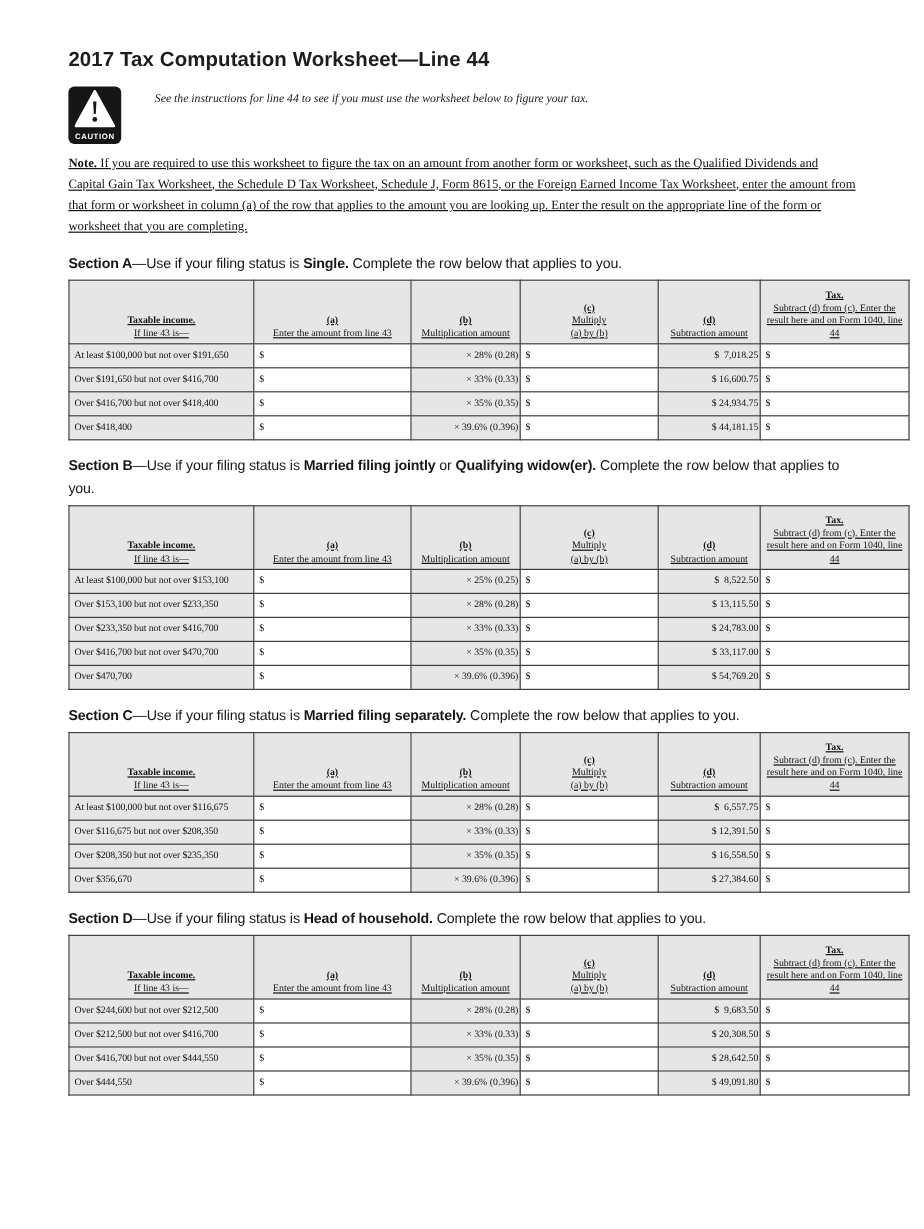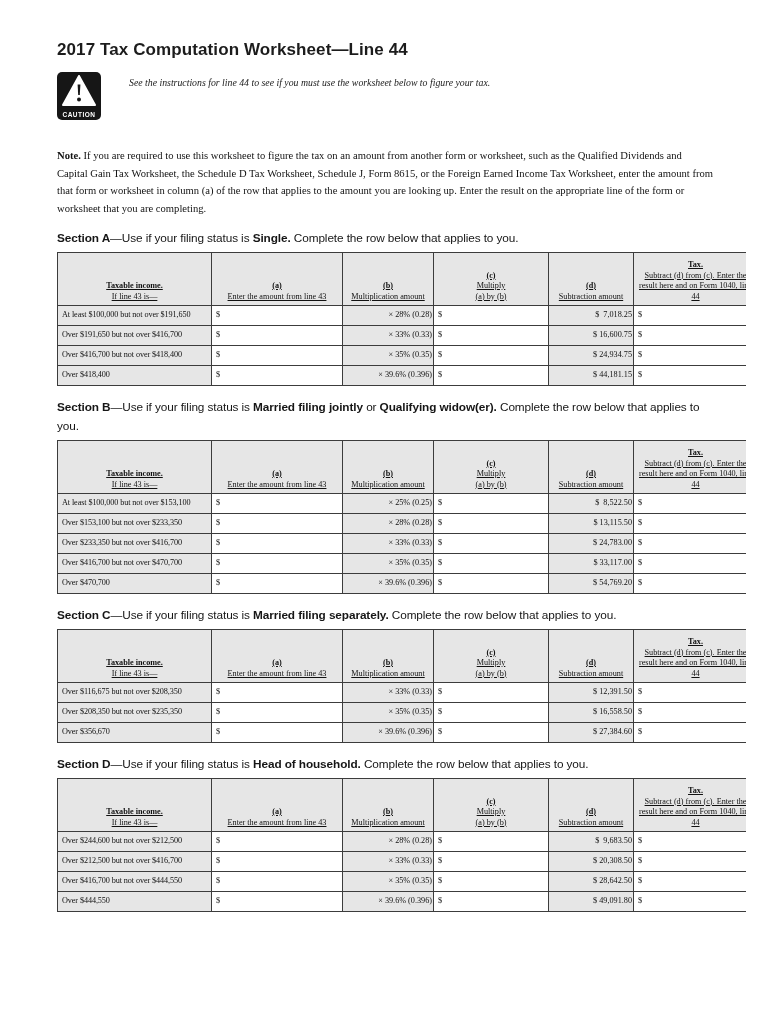--- a/index.html
+++ b/index.html
@@ -1,30 +1,30 @@
 <!DOCTYPE html>
 <html><head>
 <meta charset="utf-8">
 <style>
   html,body{margin:0;padding:0;background:#ffffff;}
   .sheet{position:relative;width:746px;height:1024px;background:#ffffff;overflow:hidden;
-         font-family:"Liberation Serif",serif;color:#111;}
+         font-family:"Liberation Serif",serif;color:#111;padding-left:16px;}
   .content{position:absolute;left:57px;top:40px;width:658px;}
 
   .title{font-family:"Liberation Sans",sans-serif;font-size:17px;font-weight:bold;
          color:#1c1c1c;margin:0 0 12px 0;letter-spacing:.1px;}
 
   .caution-row{display:flex;align-items:flex-start;}
   .caution-box{position:relative;width:44px;height:48px;background:#161616;border-radius:5px;flex:0 0 auto;}
   .caution-box svg{display:block;margin:3px auto 0;}
   .caution-label{position:absolute;left:0;right:0;bottom:2px;text-align:center;color:#fff;
                  font-family:"Liberation Sans",sans-serif;font-size:6.5px;font-weight:bold;letter-spacing:.5px;}
   .caution-note{font-style:italic;font-size:9.8px;margin:5px 0 0 28px;color:#1a1a1a;}
 
-  .note{font-size:10.6px;line-height:17.5px;margin:27px 0 0 0;color:#121212;}
+  .note{font-size:10.6px;line-height:17.5px;margin:8px 0 0 0;color:#121212;text-decoration:underline;}
   .note .nb{font-weight:bold;}
 
   .sec-head{font-family:"Liberation Sans",sans-serif;font-size:11.8px;line-height:19px;
             letter-spacing:-.1px;margin:12px 0 0 0;color:#161616;}
   .sec-head .b{font-weight:bold;}
 
   .wtable{border-collapse:collapse;table-layout:fixed;width:658px;margin-top:4px;
           font-size:8.2px;line-height:10.5px;border:1.5px solid #222;}
   .wtable td{border:1px solid #3c3c3c;overflow:hidden;}
   .c-inc{width:147px;}.c-a{width:124px;}.c-b{width:84px;}.c-c{width:108px;}.c-d{width:78px;}.c-tax{width:117px;}
@@ -168,20 +168,28 @@
           <tbody>
             <tr>
               <td class="hcell c-inc"><span class="hb nw">Taxable income.</span><br><span class="nw">If line 43 is—</span></td>
               <td class="hcell c-a"><span class="hb nw">(a)</span><br><span class="nw">Enter the amount from line 43</span></td>
               <td class="hcell c-b"><span class="hb nw">(b)</span><br><span class="nw">Multiplication amount</span></td>
               <td class="hcell c-c"><span class="hb nw">(c)</span><br><span class="nw">Multiply</span><br><span class="nw">(a) by (b)</span></td>
               <td class="hcell c-d"><span class="hb nw">(d)</span><br><span class="nw">Subtraction amount</span></td>
               <td class="hcell c-tax"><span class="hb nw">Tax.</span><br><span>Subtract (d) from (c). Enter the result here and on Form 1040, line 44</span></td>
             </tr>
             <tr>
+              <td class="dc c-inc shade left inc-cell">At least $100,000 but not over $116,675</td>
+              <td class="dc c-a white left">$</td>
+              <td class="dc c-b shade center">× 28% (0.28)</td>
+              <td class="dc c-c white left">$</td>
+              <td class="dc c-d shade center pre">$  6,557.75</td>
+              <td class="dc c-tax white left">$</td>
+            </tr>
+            <tr>
               <td class="dc c-inc shade left inc-cell">Over $116,675 but not over $208,350</td>
               <td class="dc c-a white left">$</td>
               <td class="dc c-b shade center">× 33% (0.33)</td>
               <td class="dc c-c white left">$</td>
               <td class="dc c-d shade center pre">$ 12,391.50</td>
               <td class="dc c-tax white left">$</td>
             </tr>
             <tr>
               <td class="dc c-inc shade left inc-cell">Over $208,350 but not over $235,350</td>
               <td class="dc c-a white left">$</td>

